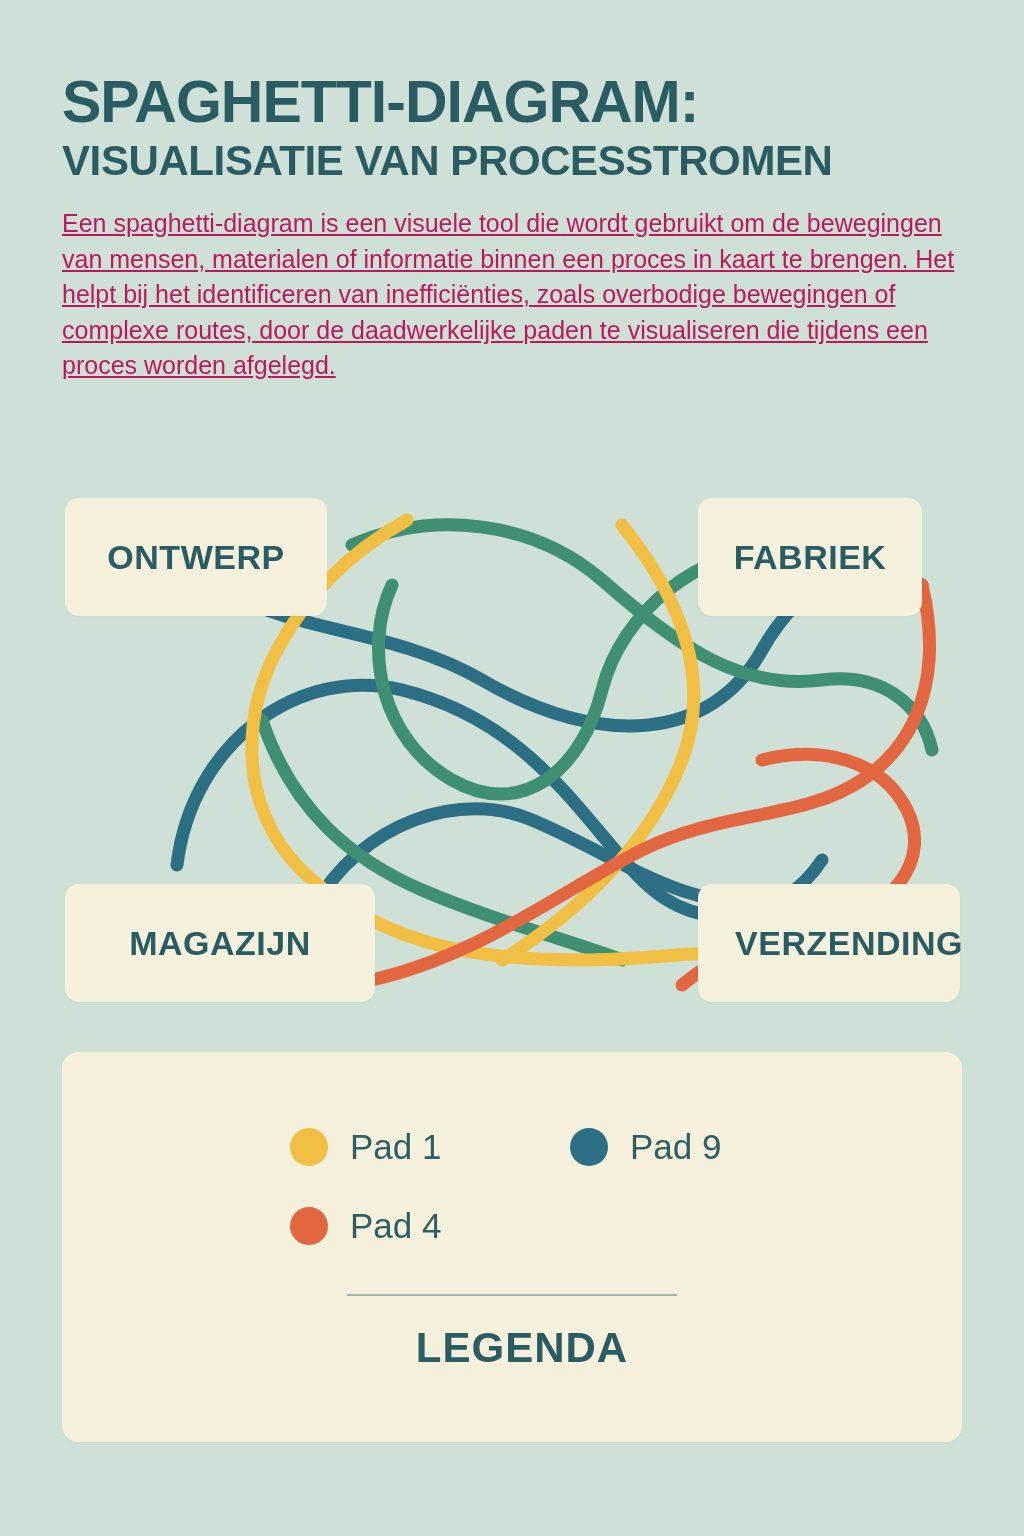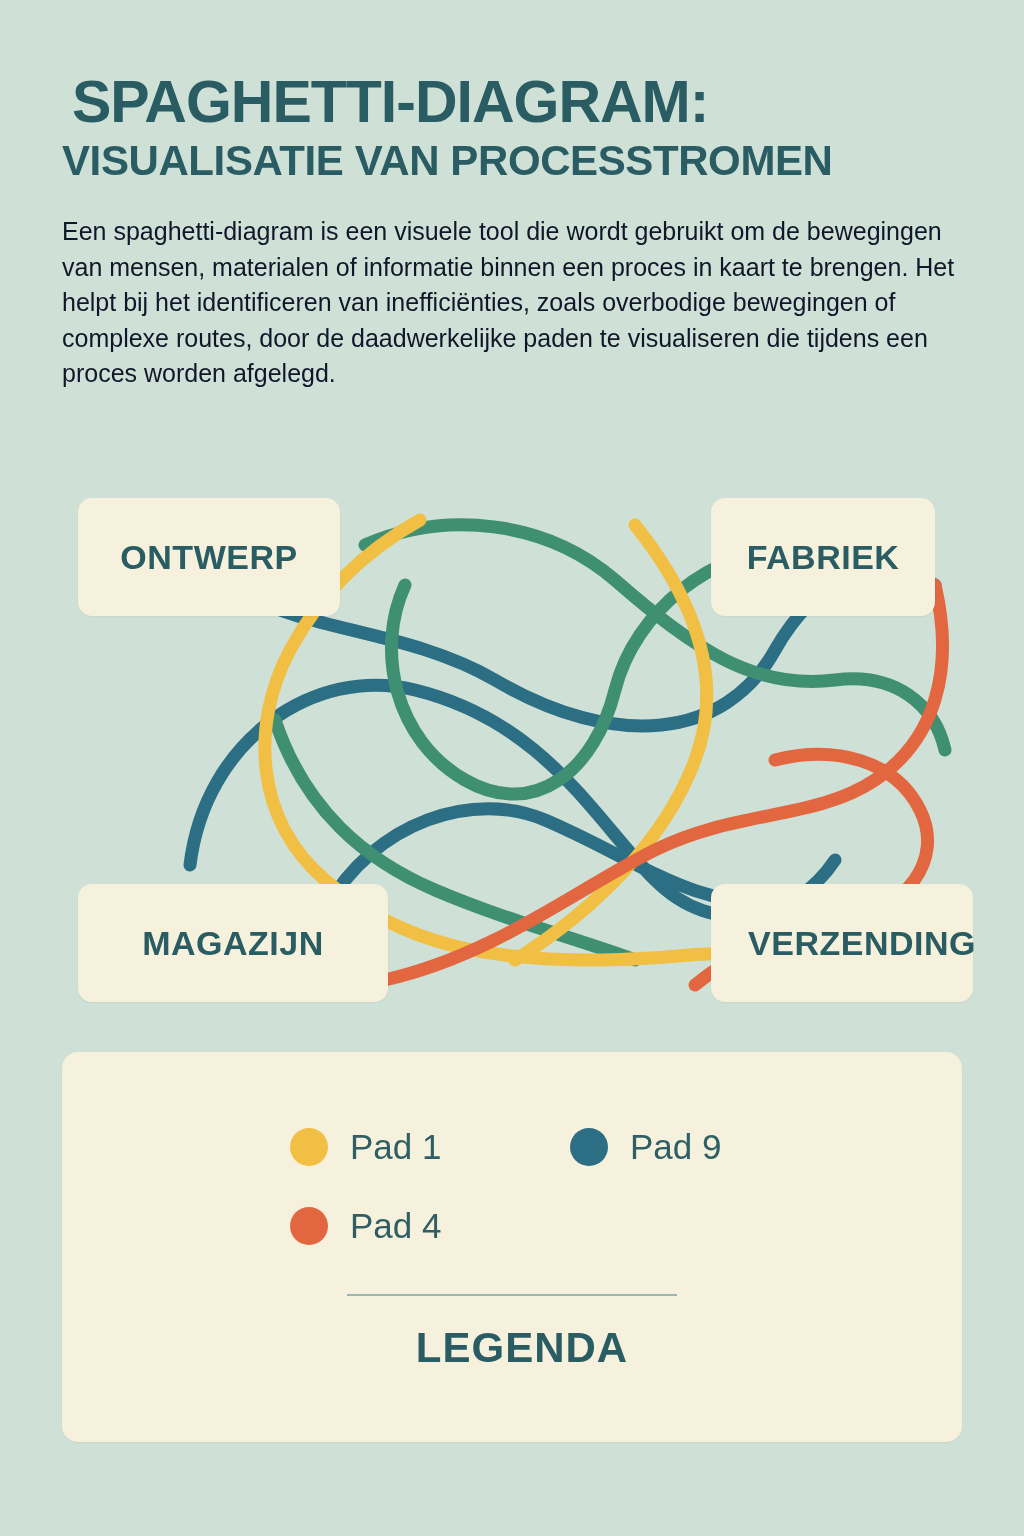--- a/index.html
+++ b/index.html
@@ -30,45 +30,45 @@
     width: 900px;
   }
 
   .title-main {
     font-size: 59px;
     font-weight: bold;
     letter-spacing: -1px;
     color: #2a5c63;
     line-height: 1.02;
     white-space: nowrap;
-    margin-left: 10px;
   }
 
   .title-sub {
     font-size: 42px;
     font-weight: bold;
     letter-spacing: -0.4px;
     color: #2a5c63;
     line-height: 1.1;
     margin-top: 6px;
     white-space: nowrap;
   }
 
   .intro {
-    margin-top: 30px;
+    margin-top: 22px;
     font-size: 25px;
     line-height: 1.42;
-    color: #0f172a;
-    width: 900px;
+    color: #be185d;
+    width: 900px;
+    text-decoration: underline;
   }
 
   
   .diagram {
     position: absolute;
-    left: 75px;
+    left: 62px;
     top: 490px;
     width: 900px;
     height: 520px;
   }
 
   .diagram svg {
     position: absolute;
     left: 0;
     top: 0;
   }

